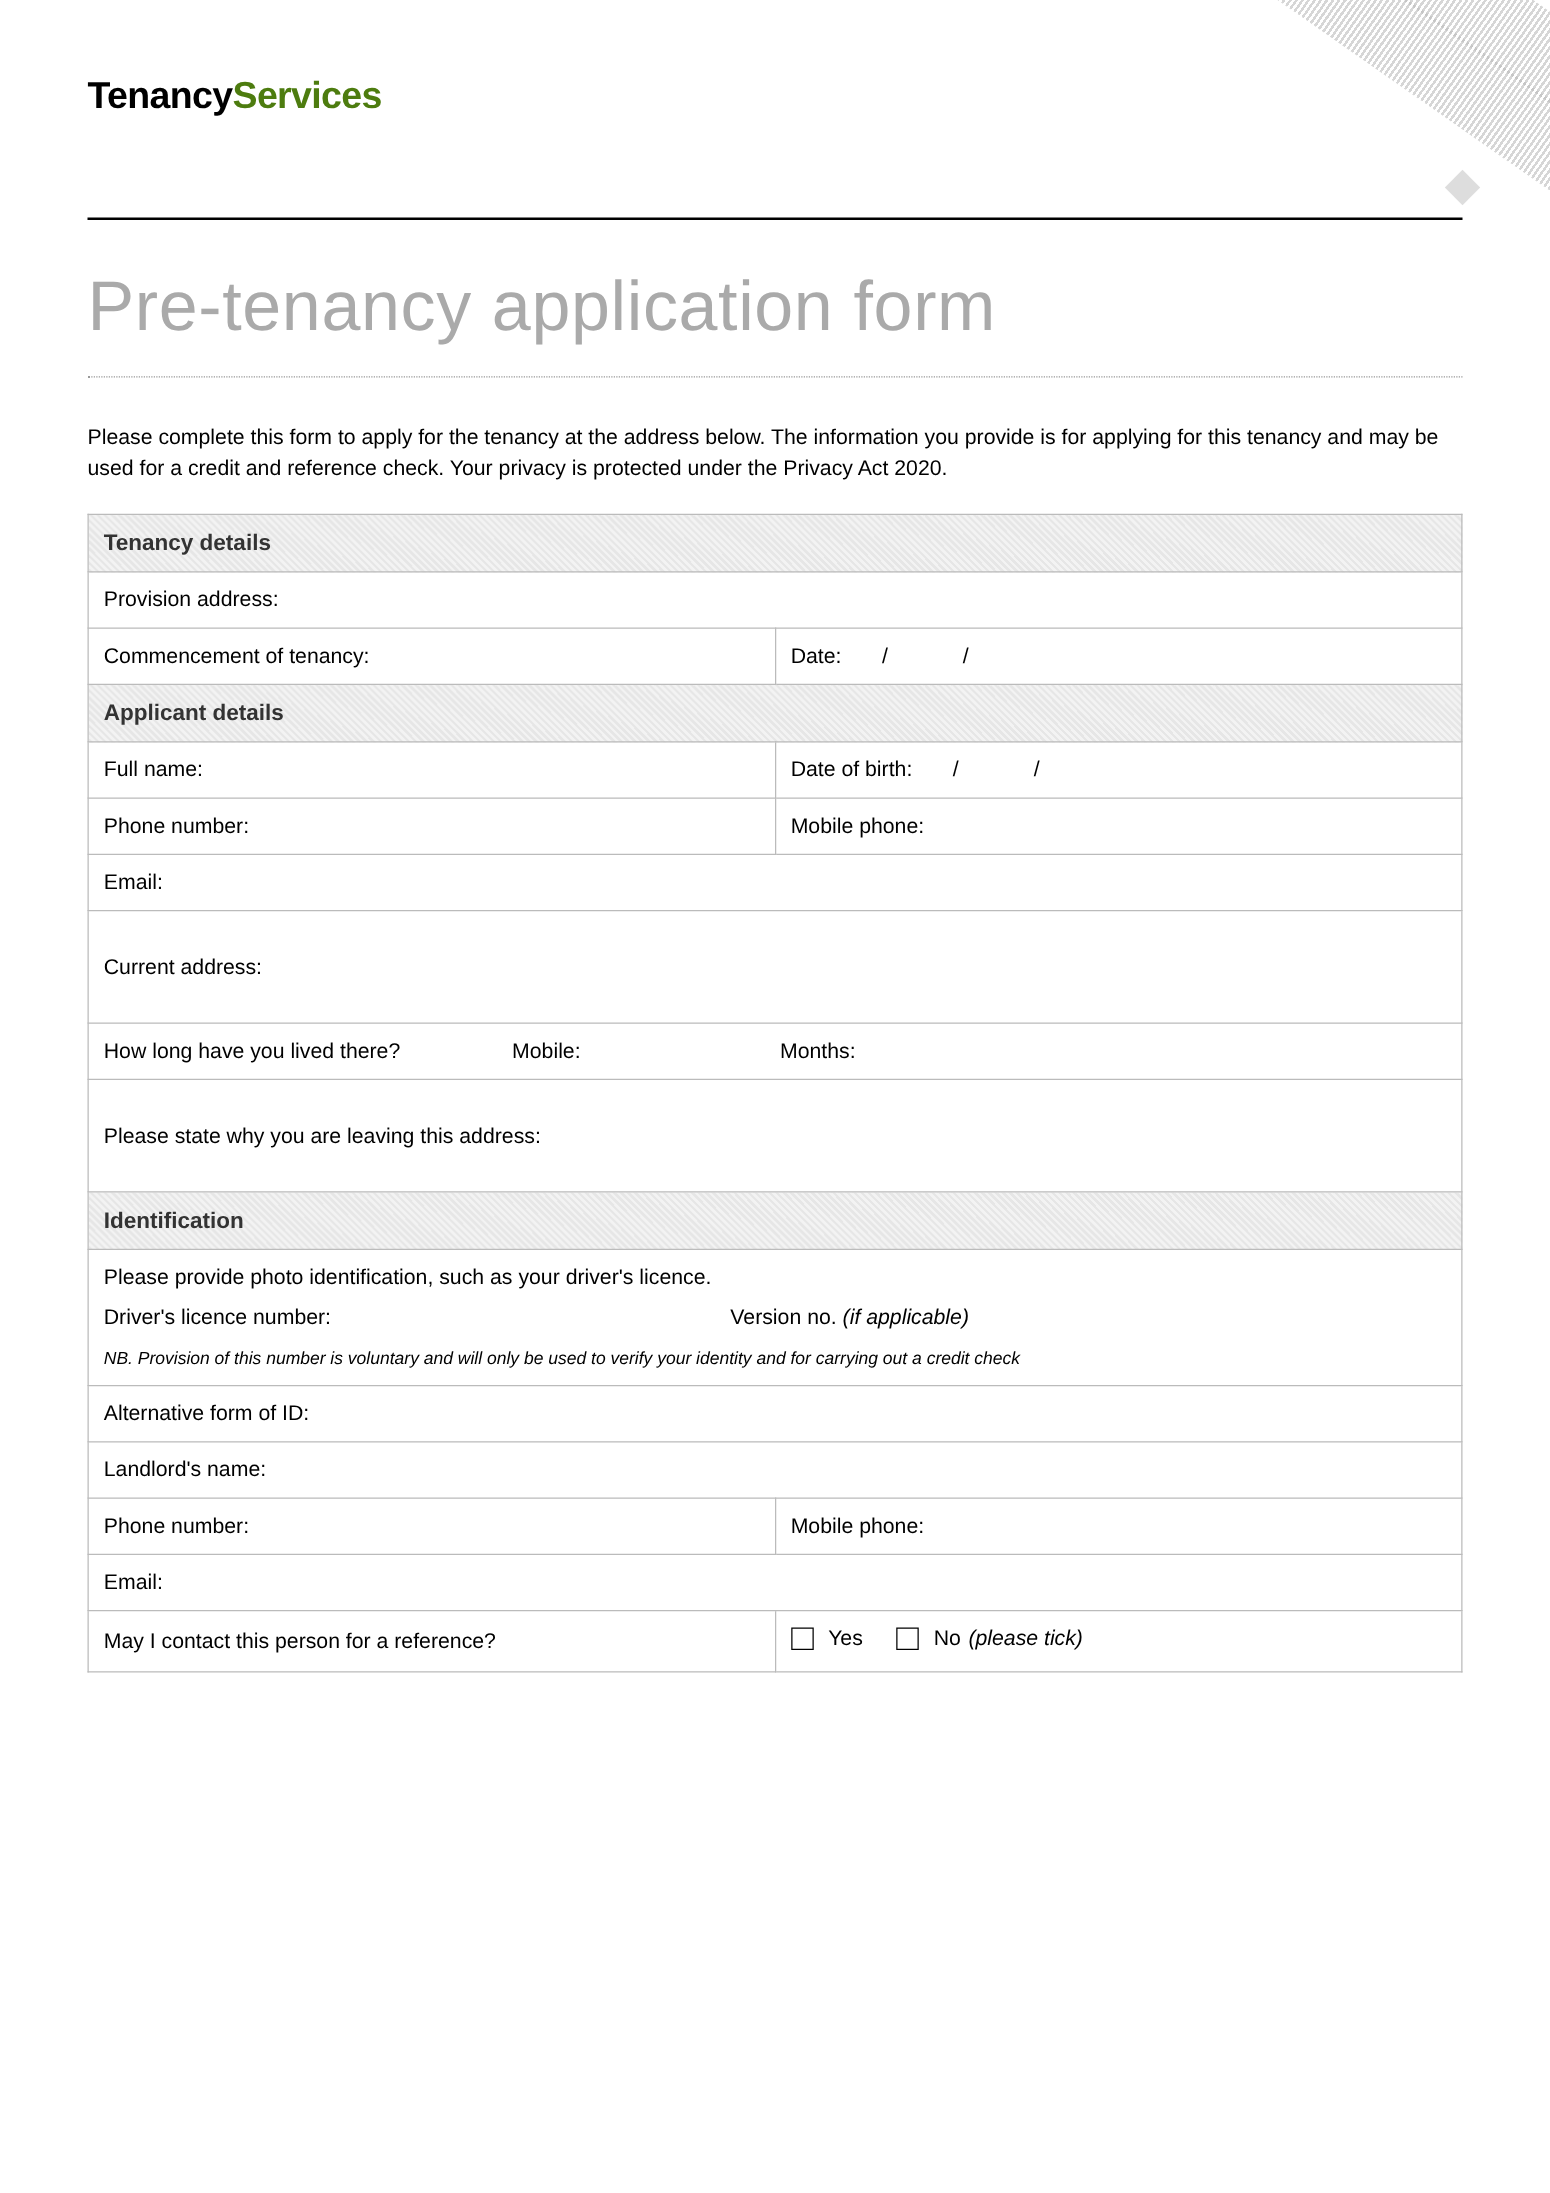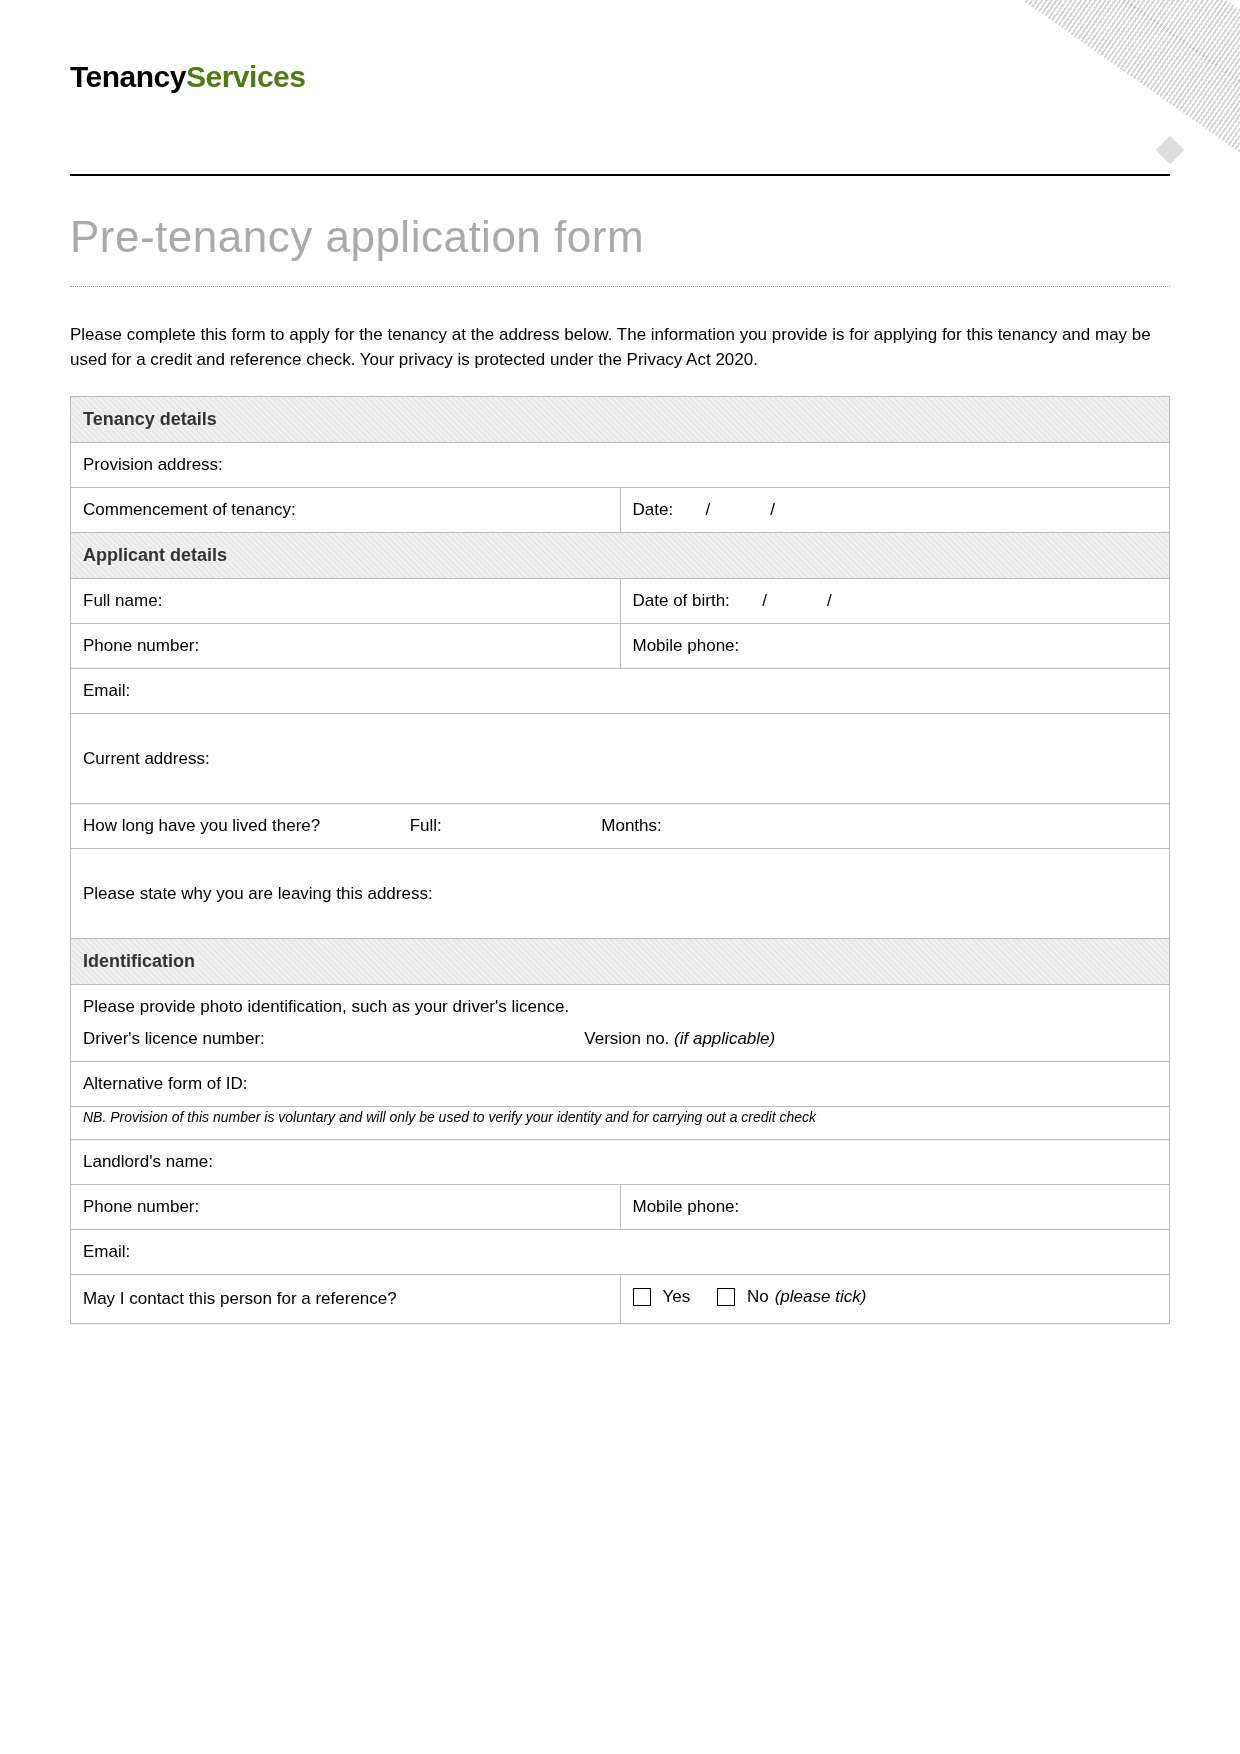--- a/index.html
+++ b/index.html
@@ -36,21 +36,21 @@
   .corner-deco .diamond {
     position: absolute; top: 140px; right: 60px;
     width: 20px; height: 20px; background:#bbb;
     transform: rotate(45deg); opacity:.5;
   }
   hr.top-rule {
     margin-top: 80px;
     border: none; border-top: 2px solid #000;
   }
   h1.title {
-    font-size: 44px;
+    font-size: 56px;
     font-weight: 300;
     color: #aaa;
     letter-spacing: 0.5px;
     margin-top: 36px;
   }
   .dotted-rule {
     border: none;
     border-top: 1px dotted #999;
     margin-top: 24px;
   }
@@ -173,21 +173,21 @@
   </tr>
   <tr class="row-addr">
     <td colspan="2">
       <span>Current address:</span>
     </td>
   </tr>
   <tr>
     <td colspan="2">
       <span>How long have you lived there?</span>
       <span style="display:inline-block; width:80px;"></span>
-      <span>Full:</span>
+      <span>Mobile:</span>
       <span style="display:inline-block; width:150px;"></span>
       <span>Months:</span>
     </td>
   </tr>
   <tr class="row-leaving">
     <td colspan="2">
       <span>Please state why you are leaving this address:</span>
     </td>
   </tr>
 
@@ -201,27 +201,27 @@
   </tr>
   <tr>
     <td colspan="2" class="nbcell" style="border-bottom:none">
       <span>Driver's licence number:</span>
       <span style="display:inline-block; width:310px;"></span>
       <span>Version no.</span>
       <span class="italic">(if applicable)</span>
     </td>
   </tr>
   <tr>
-    <td colspan="2">
-      <span>Alternative form of ID:</span>
-    </td>
-  </tr>
-  <tr>
     <td colspan="2" class="nbcell">
       <span class="small">NB. Provision of this number is voluntary and will only be used to verify your identity and for carrying out a credit check</span>
+    </td>
+  </tr>
+  <tr>
+    <td colspan="2">
+      <span>Alternative form of ID:</span>
     </td>
   </tr>
 
   <tr>
     <td colspan="2">
       <span>Landlord's name:</span>
     </td>
   </tr>
   <tr>
     <td>

